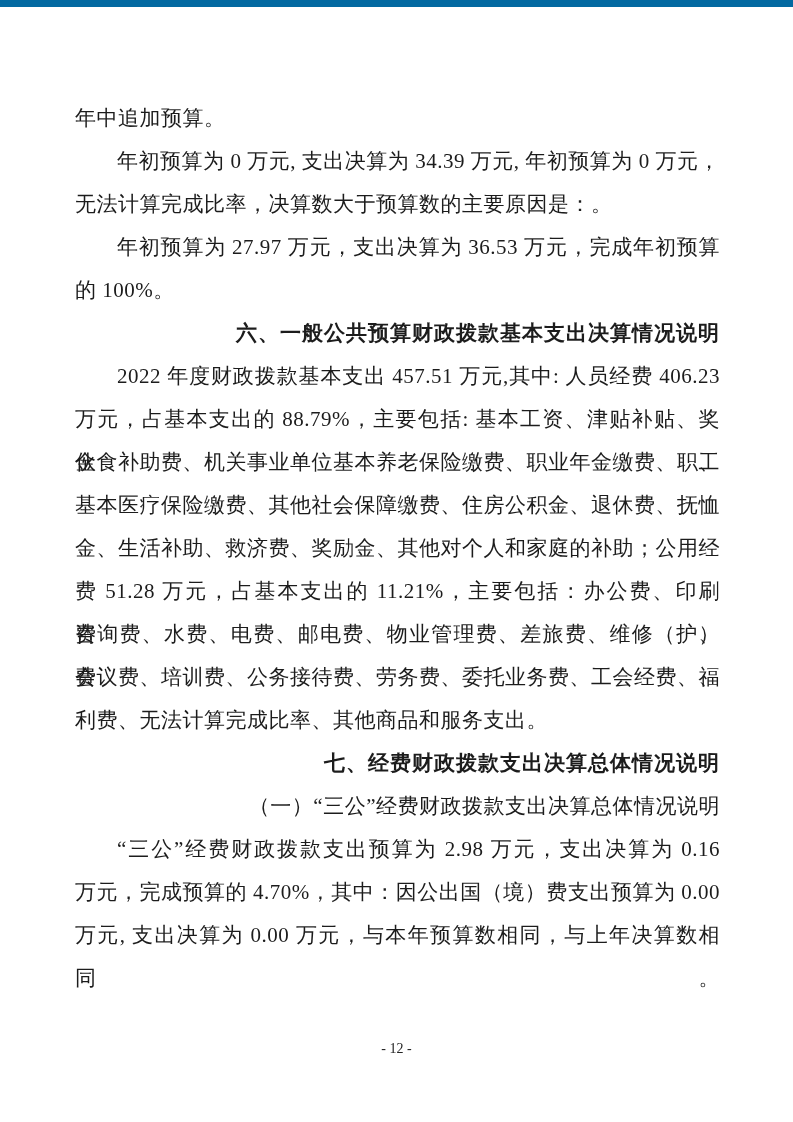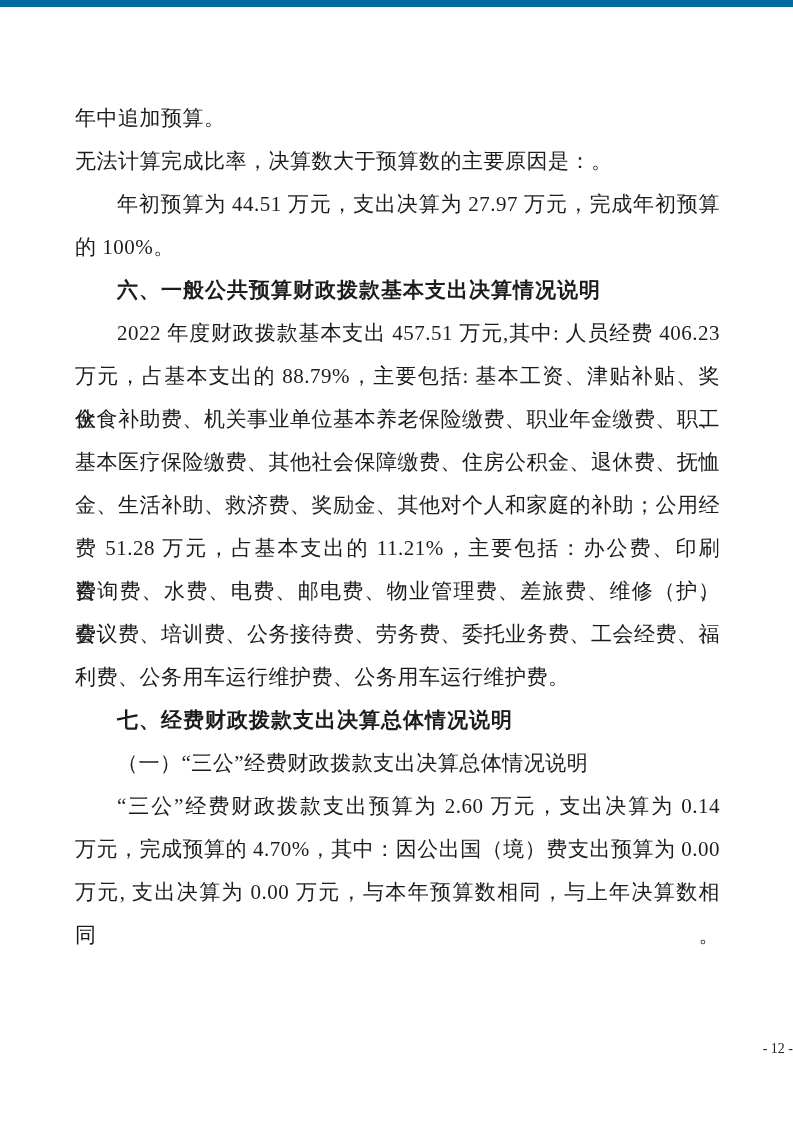--- a/index.html
+++ b/index.html
@@ -31,56 +31,58 @@
     text-align: left;
     letter-spacing: 0.5px;
   }
   .line.fill {
     white-space: normal;
     text-align: justify;
     text-align-last: justify;
   }
   .line.indent {
     text-indent: 42px;
+    text-align: right;
   }
   .line.heading {
     font-weight: 700;
     letter-spacing: 1px;
   }
   .footer {
     position: absolute;
     left: 0;
     top: 1033px;
     width: 100%;
-    text-align: right;
+    text-align: center;
     font-size: 14px;
     line-height: 18px;
     color: #222222;
     font-family: "Liberation Serif", "DejaVu Serif", serif;
   }
 </style>
 </head>
 <body>
 
 <div class="page">
   <div class="doc-body" id="doc-body">
       <div class="line">年中追加预算。</div>
+      <div class="line indent fill">年初预算为 0 万元, 支出决算为 34.39 万元, 年初预算为 0 万元，</div>
       <div class="line">无法计算完成比率，决算数大于预算数的主要原因是：。</div>
-      <div class="line indent fill">年初预算为 44.51 万元，支出决算为 27.97 万元，完成年初预算</div>
+      <div class="line indent fill">年初预算为 27.97 万元，支出决算为 36.53 万元，完成年初预算</div>
       <div class="line">的 100%。</div>
       <div class="line heading indent">六、一般公共预算财政拨款基本支出决算情况说明</div>
       <div class="line indent fill">2022 年度财政拨款基本支出 457.51 万元,其中: 人员经费 406.23</div>
       <div class="line fill">万元，占基本支出的 88.79%，主要包括: 基本工资、津贴补贴、奖金、</div>
       <div class="line fill">伙食补助费、机关事业单位基本养老保险缴费、职业年金缴费、职工</div>
       <div class="line fill">基本医疗保险缴费、其他社会保障缴费、住房公积金、退休费、抚恤</div>
       <div class="line fill">金、生活补助、救济费、奖励金、其他对个人和家庭的补助；公用经</div>
       <div class="line fill">费 51.28 万元，占基本支出的 11.21%，主要包括：办公费、印刷费、</div>
       <div class="line fill">咨询费、水费、电费、邮电费、物业管理费、差旅费、维修（护）费、</div>
       <div class="line fill">会议费、培训费、公务接待费、劳务费、委托业务费、工会经费、福</div>
-      <div class="line">利费、公务用车运行维护费、公务用车运行维护费。</div>
+      <div class="line">利费、无法计算完成比率、其他商品和服务支出。</div>
       <div class="line heading indent">七、经费财政拨款支出决算总体情况说明</div>
       <div class="line indent">（一）“三公”经费财政拨款支出决算总体情况说明</div>
-      <div class="line indent fill">“三公”经费财政拨款支出预算为 2.60 万元，支出决算为 0.14</div>
+      <div class="line indent fill">“三公”经费财政拨款支出预算为 2.98 万元，支出决算为 0.16</div>
       <div class="line fill">万元，完成预算的 4.70%，其中：因公出国（境）费支出预算为 0.00</div>
       <div class="line fill">万元, 支出决算为 0.00 万元，与本年预算数相同，与上年决算数相同。</div>
     </div>
   <div class="footer">- 12 -</div>
 </div>
 
 </body></html>

